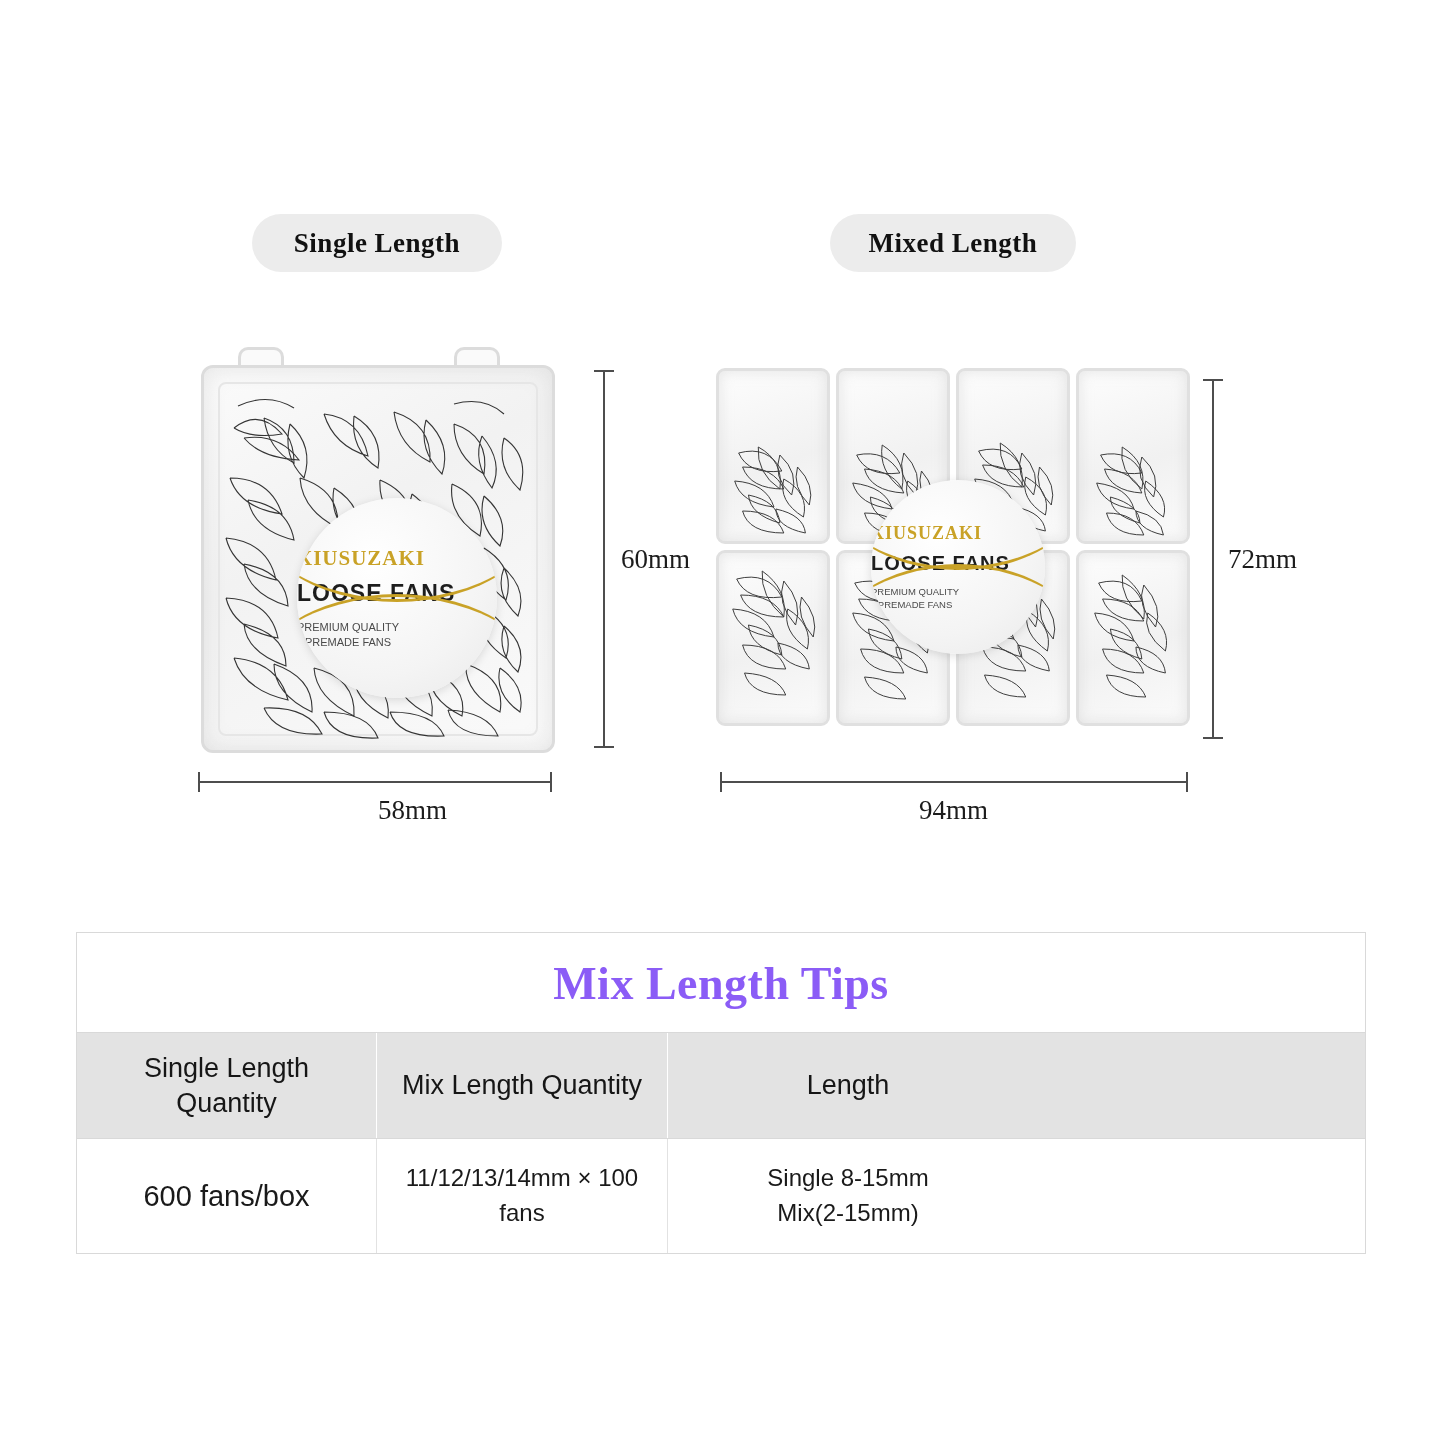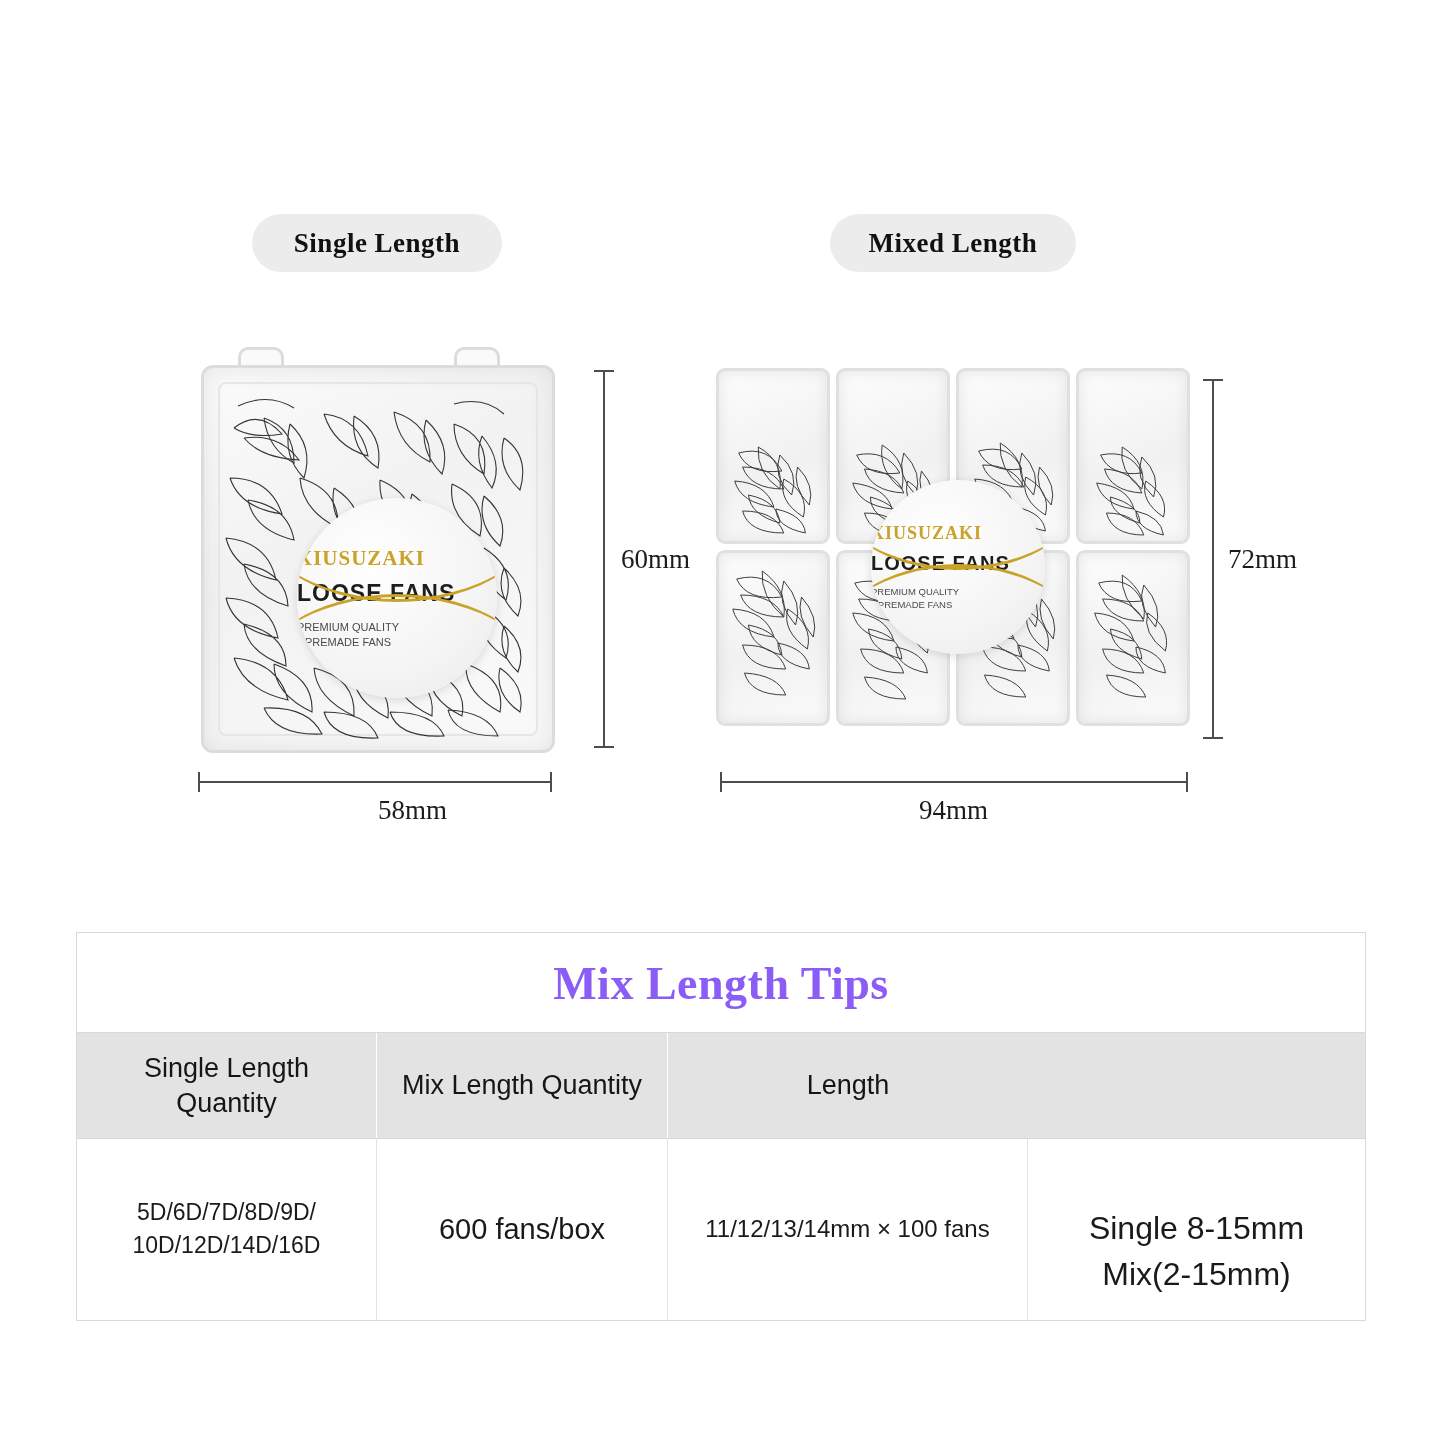--- a/index.html
+++ b/index.html
@@ -275,21 +275,21 @@
     border-right: 1px solid #e2e2e2;
     display: flex;
     flex-direction: column;
     align-items: center;
     justify-content: center;
   }
   .table-row > div:last-child { border-right: none; }
   .cell-fans   { font-size: 23px; }
   .cell-single { font-size: 29px; }
   .cell-mix    { font-size: 24px; }
-  .cell-length { font-size: 32px; margin-top: 44px; }
+  .cell-length { font-size: 24px; }
 </style>
 </head>
 <body>
 
 <div class="badge" id="badge-single">
   <span>Single Length</span>
 </div>
 <div class="badge" id="badge-mixed">
   <span>Mixed Length</span>
 </div>
@@ -471,24 +471,20 @@
       <span>
         <span>Single Length</span><br>
         <span>Quantity</span>
       </span>
     </div>
     <div>Mix Length Quantity</div>
     <div>Length</div>
   </div>
 
   <div class="table-row">
-    <div class="cell-fans">
-      <span>5D/6D/7D/8D/9D/</span>
-      <span>10D/12D/14D/16D</span>
-    </div>
     <div class="cell-single">600 fans/box</div>
     <div class="cell-mix">
       <span>11/12/13/14mm × 100 fans</span>
     </div>
     <div class="cell-length">
       <span>Single 8-15mm</span>
       <span>Mix(2-15mm)</span>
     </div>
   </div>
 </div>

